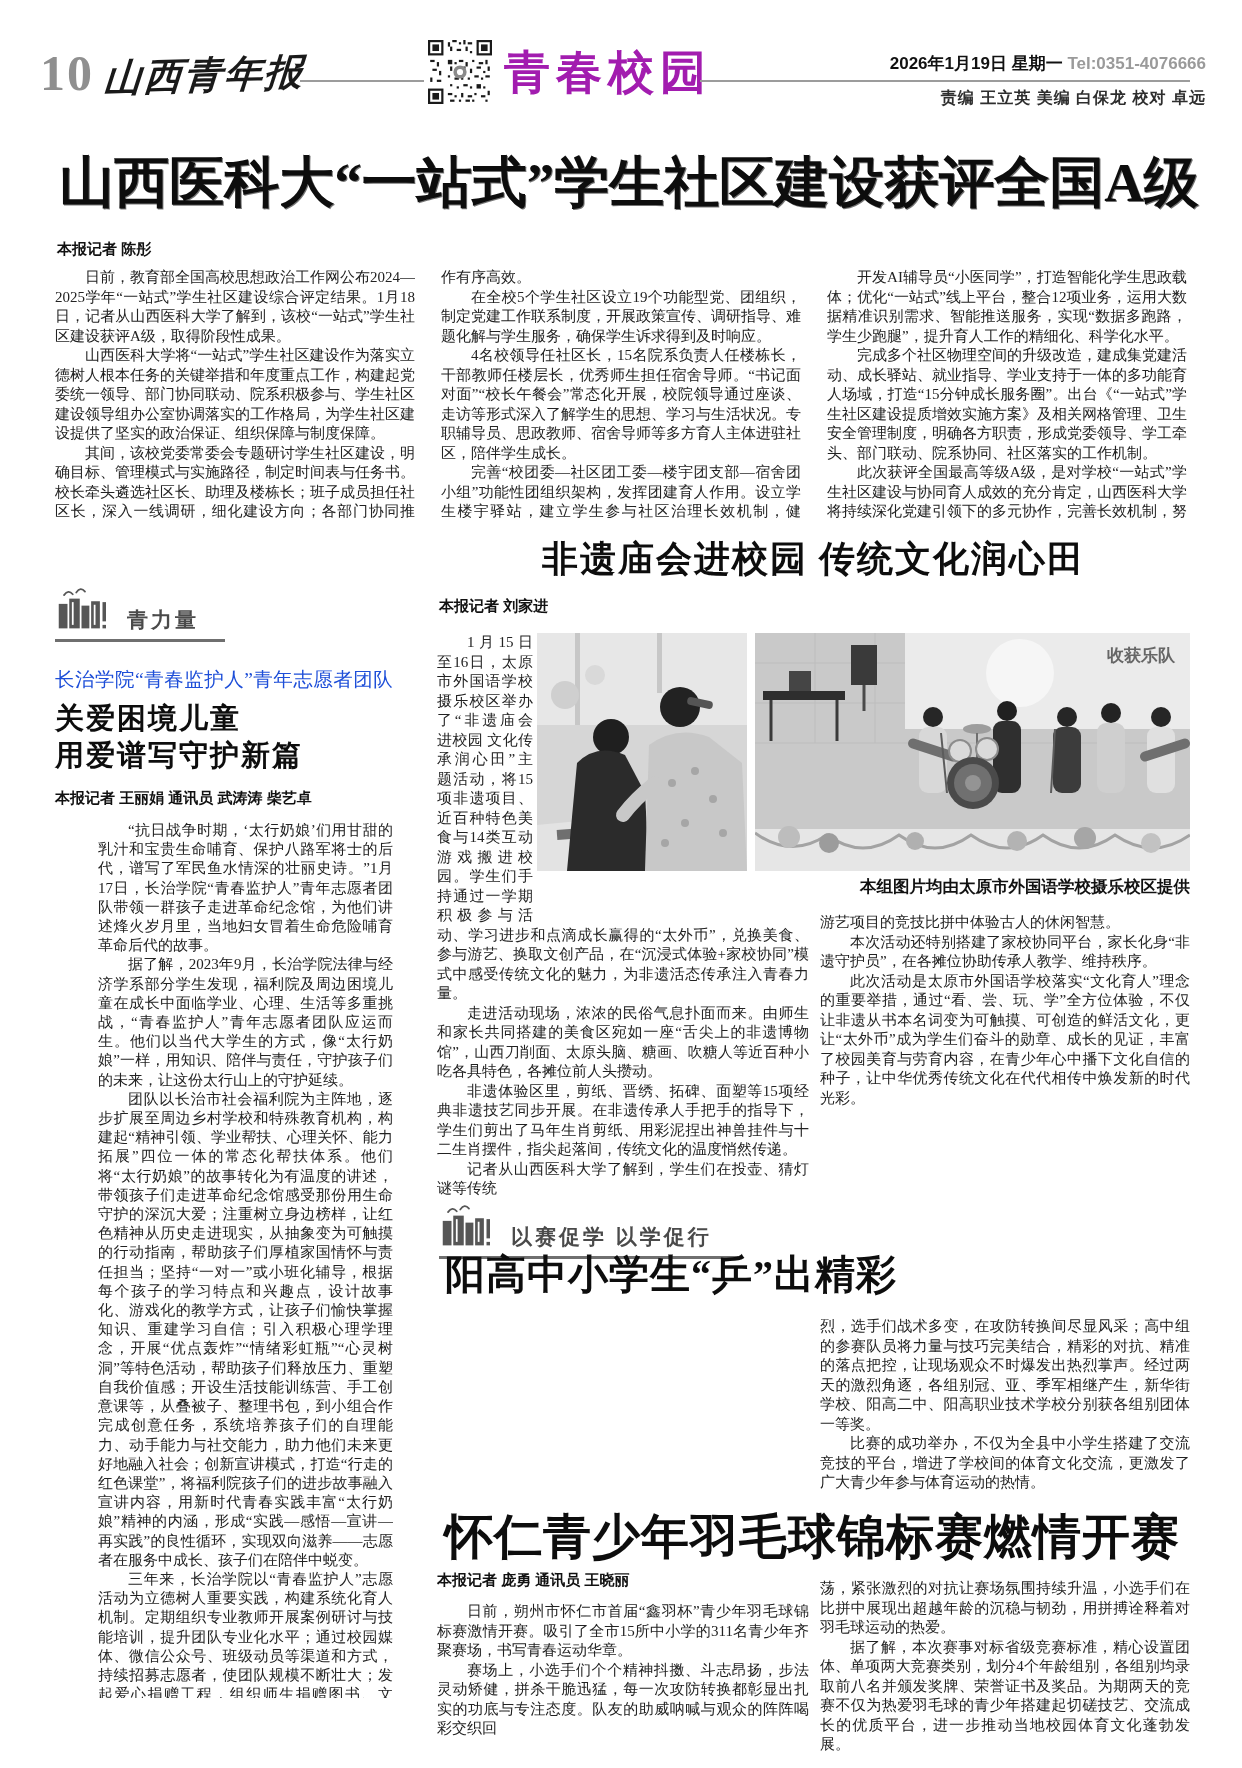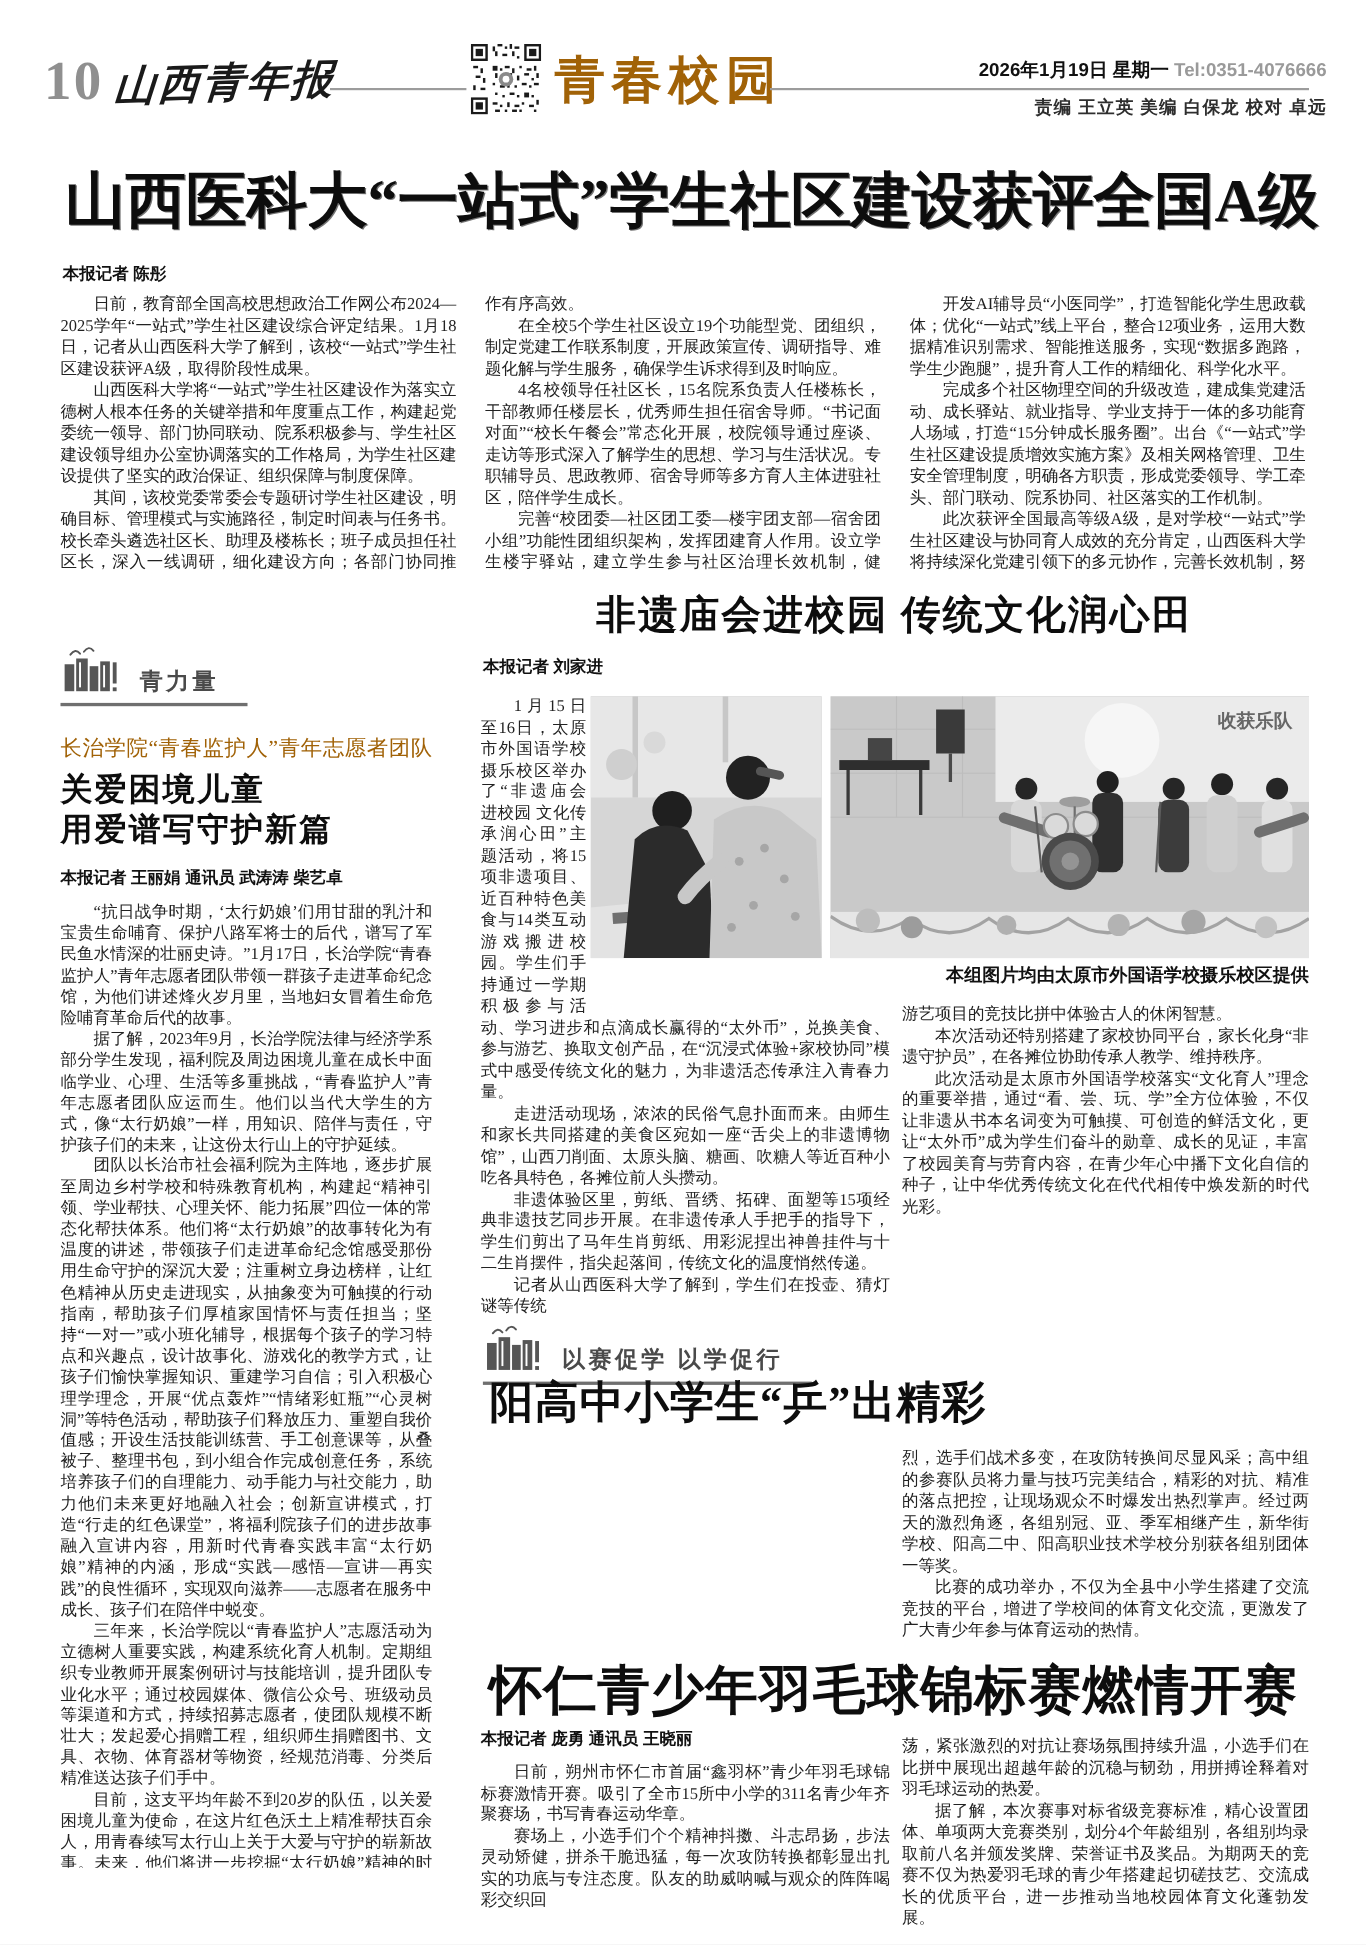--- a/index.html
+++ b/index.html
@@ -8,46 +8,46 @@
   .serif{font-family:"Liberation Serif","DejaVu Serif",serif;}
   .sans{font-family:"Liberation Sans","DejaVu Sans",sans-serif;}
   .abs{position:absolute;}
 
   
   .page-num{left:40px;top:44px;font-size:50px;font-weight:bold;color:#8f8f8f;letter-spacing:2px;}
   .masthead{left:104px;top:50px;font-size:38px;font-weight:bold;font-style:italic;color:#1a1a1a;
             transform:skewX(-6deg) rotate(-2deg);letter-spacing:2px;}
   .rule{background:#9c9c9c;height:2px;}
   .qr{left:428px;top:40px;}
-  .section-title{left:504px;top:42px;font-size:46px;font-weight:bold;color:#a16207;letter-spacing:6px;}
+  .section-title{left:504px;top:42px;font-size:46px;font-weight:bold;color:#a21caf;letter-spacing:6px;}
   .dateline{right:52px;top:52px;font-size:17px;font-weight:bold;color:#111;text-align:right;}
   .dateline .tel{color:#9a9a9a;font-weight:bold;}
   .editors{right:52px;top:88px;font-size:16px;font-weight:bold;color:#2e2e2e;text-align:right;letter-spacing:1px;}
 
   
   .lead-headline{left:40px;right:40px;top:146px;text-align:center;font-size:55px;font-weight:900;
                  color:#0d0d0d;letter-spacing:0px;text-shadow:1px 1px 0 rgba(0,0,0,.55);white-space:nowrap;}
   .byline{font-family:"Liberation Sans","DejaVu Sans",sans-serif;font-size:15px;font-weight:bold;color:#111;}
   .lead-byline{left:57px;top:240px;}
   .colblock{top:268px;width:360px;height:250px;overflow:hidden;}
   .body p{margin:0;text-align:justify;text-indent:2em;font-size:15px;line-height:19.5px;color:#222;}
   .body p.cont{text-indent:0;}
 
   
   .badge{display:inline-flex;align-items:flex-end;gap:14px;border-bottom:3px solid #6f6f6f;padding:0 26px 7px 2px;}
   .badge-label{font-family:"Liberation Sans","DejaVu Sans",sans-serif;font-size:21px;font-weight:bold;
                color:#4a4a4a;letter-spacing:3px;line-height:1;padding-bottom:2px;}
 
   
   .g-badge{left:55px;top:588px;}
-  .g-kicker{left:55px;top:666px;width:340px;font-size:19.5px;color:#a16207;letter-spacing:.5px;}
+  .g-kicker{left:55px;top:666px;width:340px;font-size:19.5px;color:#1d4ed8;letter-spacing:.5px;}
   .g-headline{left:55px;top:700px;font-size:29px;font-weight:bold;line-height:37px;color:#0d0d0d;letter-spacing:2px;}
   .g-byline{left:55px;top:789px;}
   .g-body{left:55px;top:821px;width:338px;height:877px;overflow:hidden;}
-  .g-body p{line-height:19.2px;}
+  .g-body p{line-height:19.2px;margin-left:43px;}
 
   
   .h-wrap{left:437px;top:535px;width:753px;height:680px;}
   .h-headline{left:0;right:0;top:0;text-align:center;font-size:36px;font-weight:bold;color:#0d0d0d;letter-spacing:2px;}
   .h-byline{left:2px;top:62px;}
   .h-photos{left:100px;top:98px;width:653px;}
   .photo-row{display:flex;gap:8px;}
   .photo{background:#d8d8d8;}
   .h-caption{margin-top:5px;text-align:right;font-family:"Liberation Sans","DejaVu Sans",sans-serif;
              font-size:16.5px;font-weight:bold;color:#111;}

